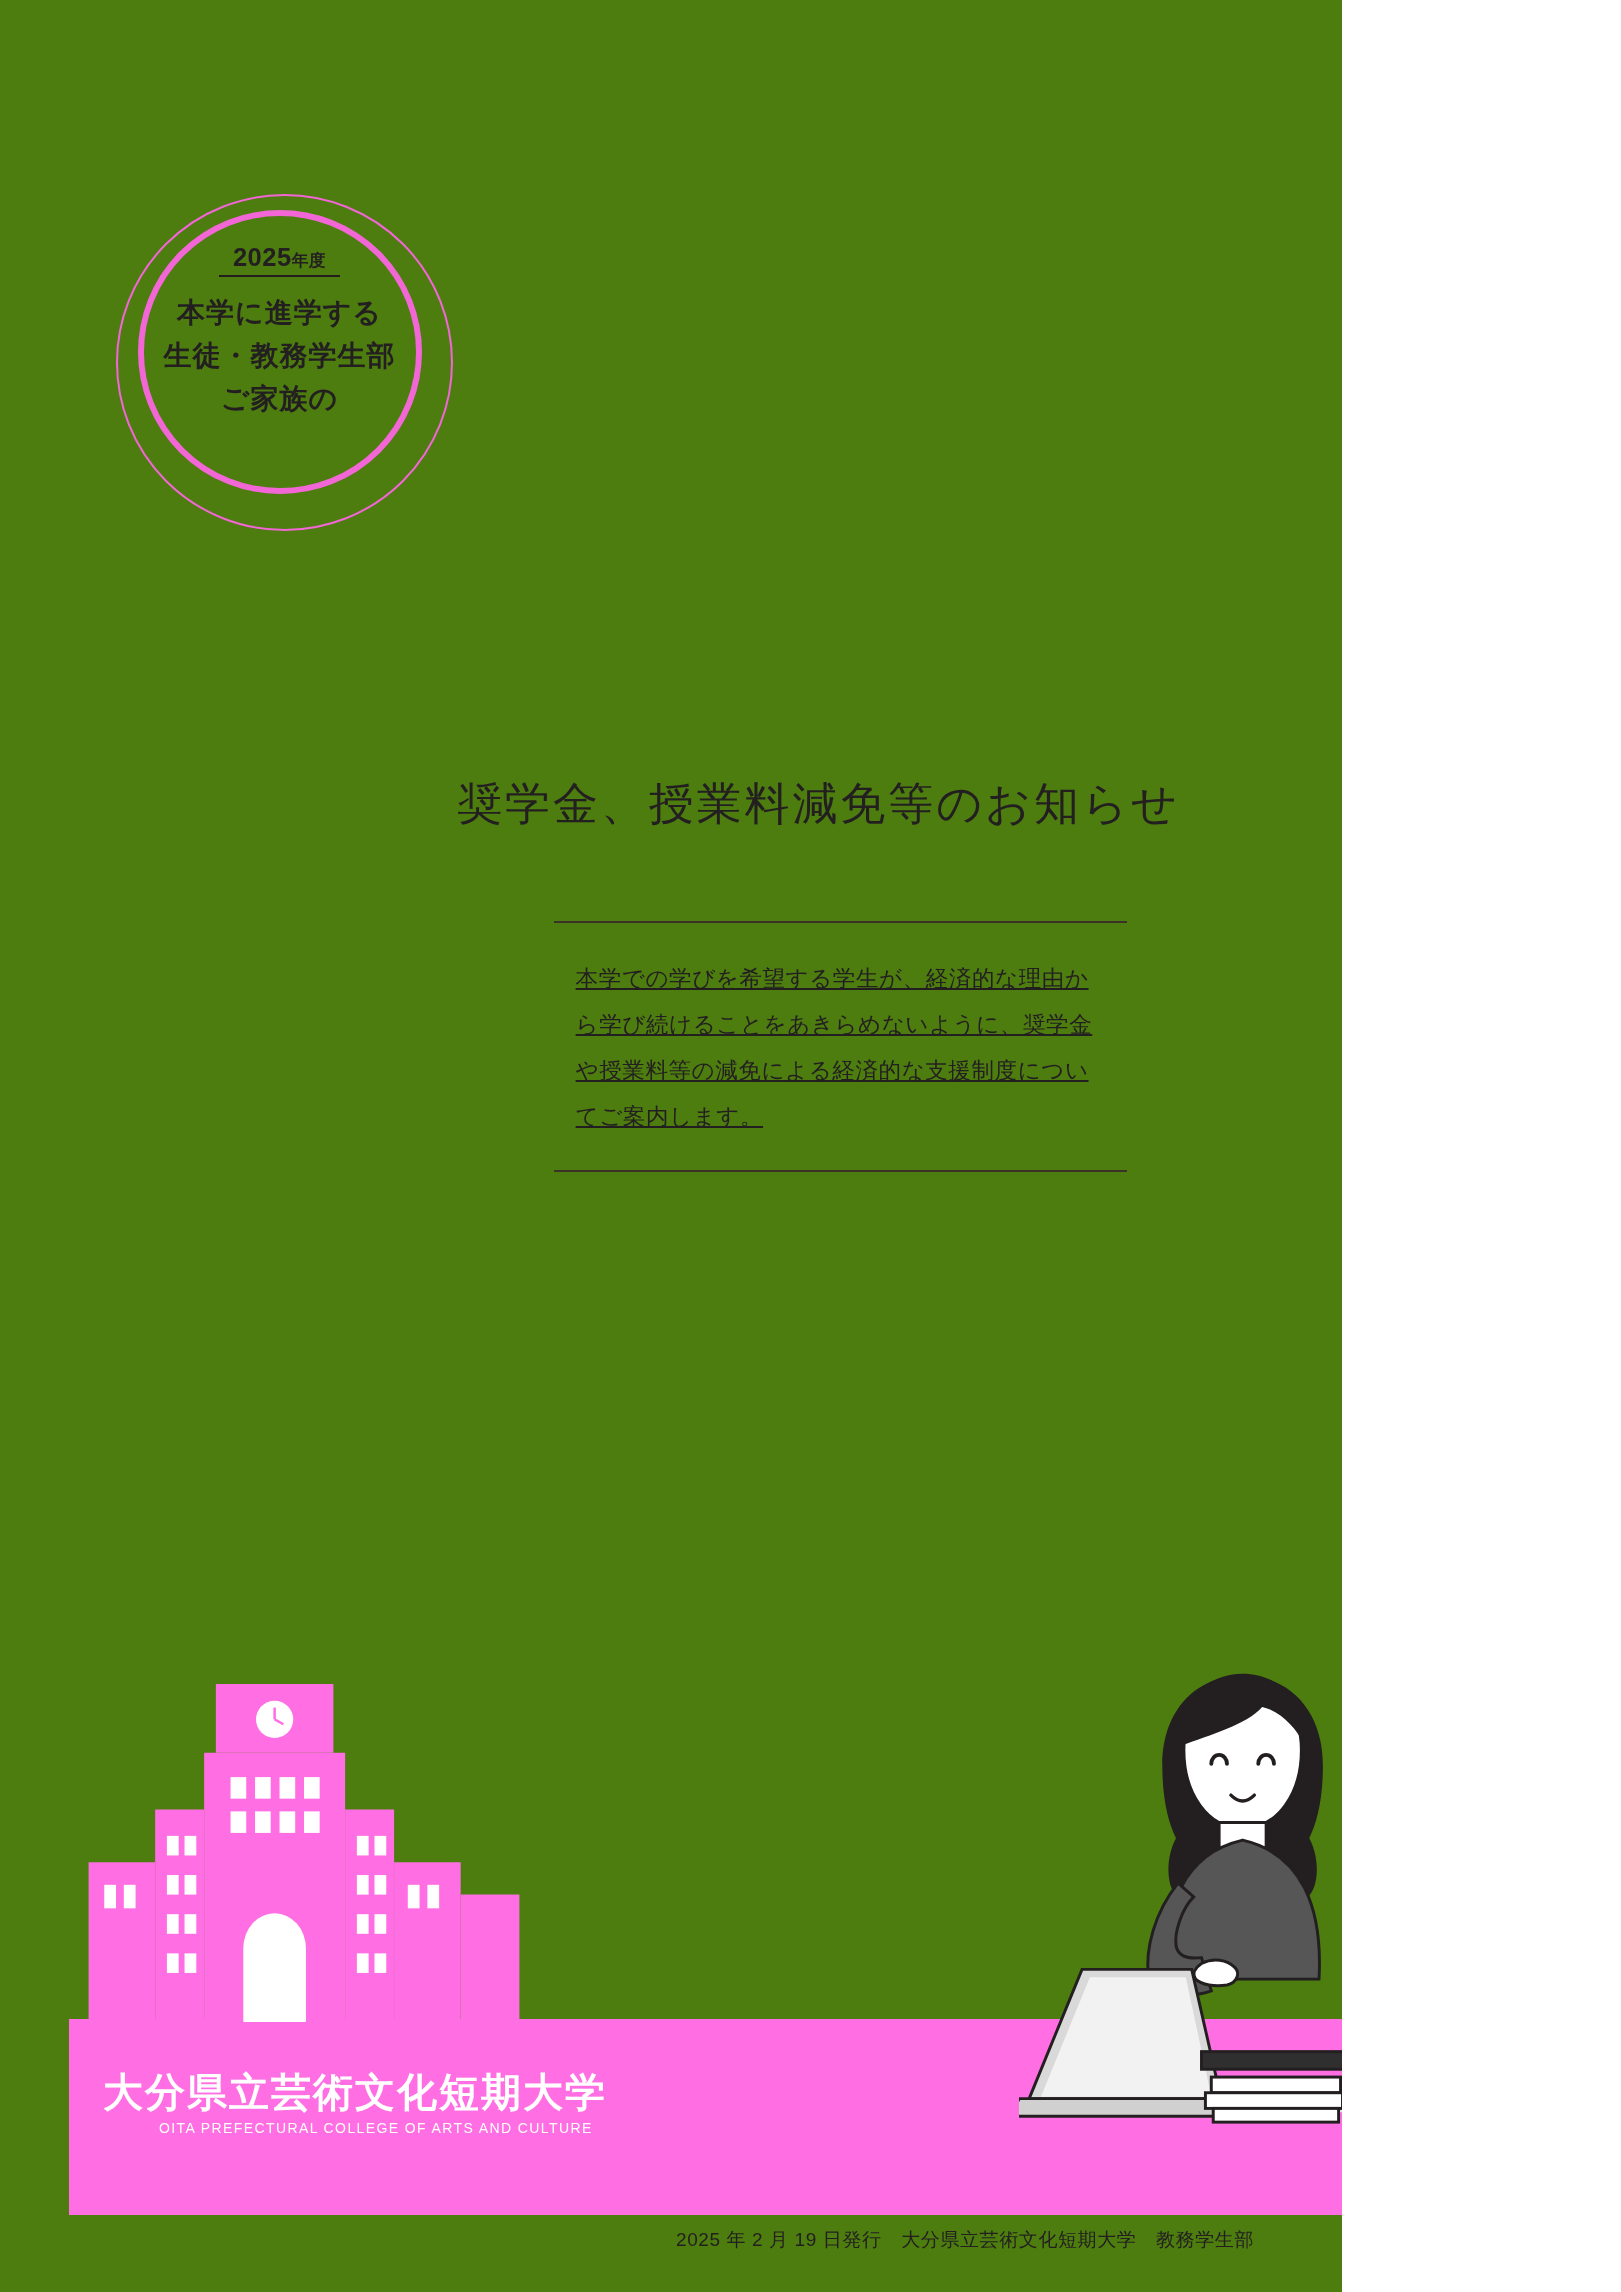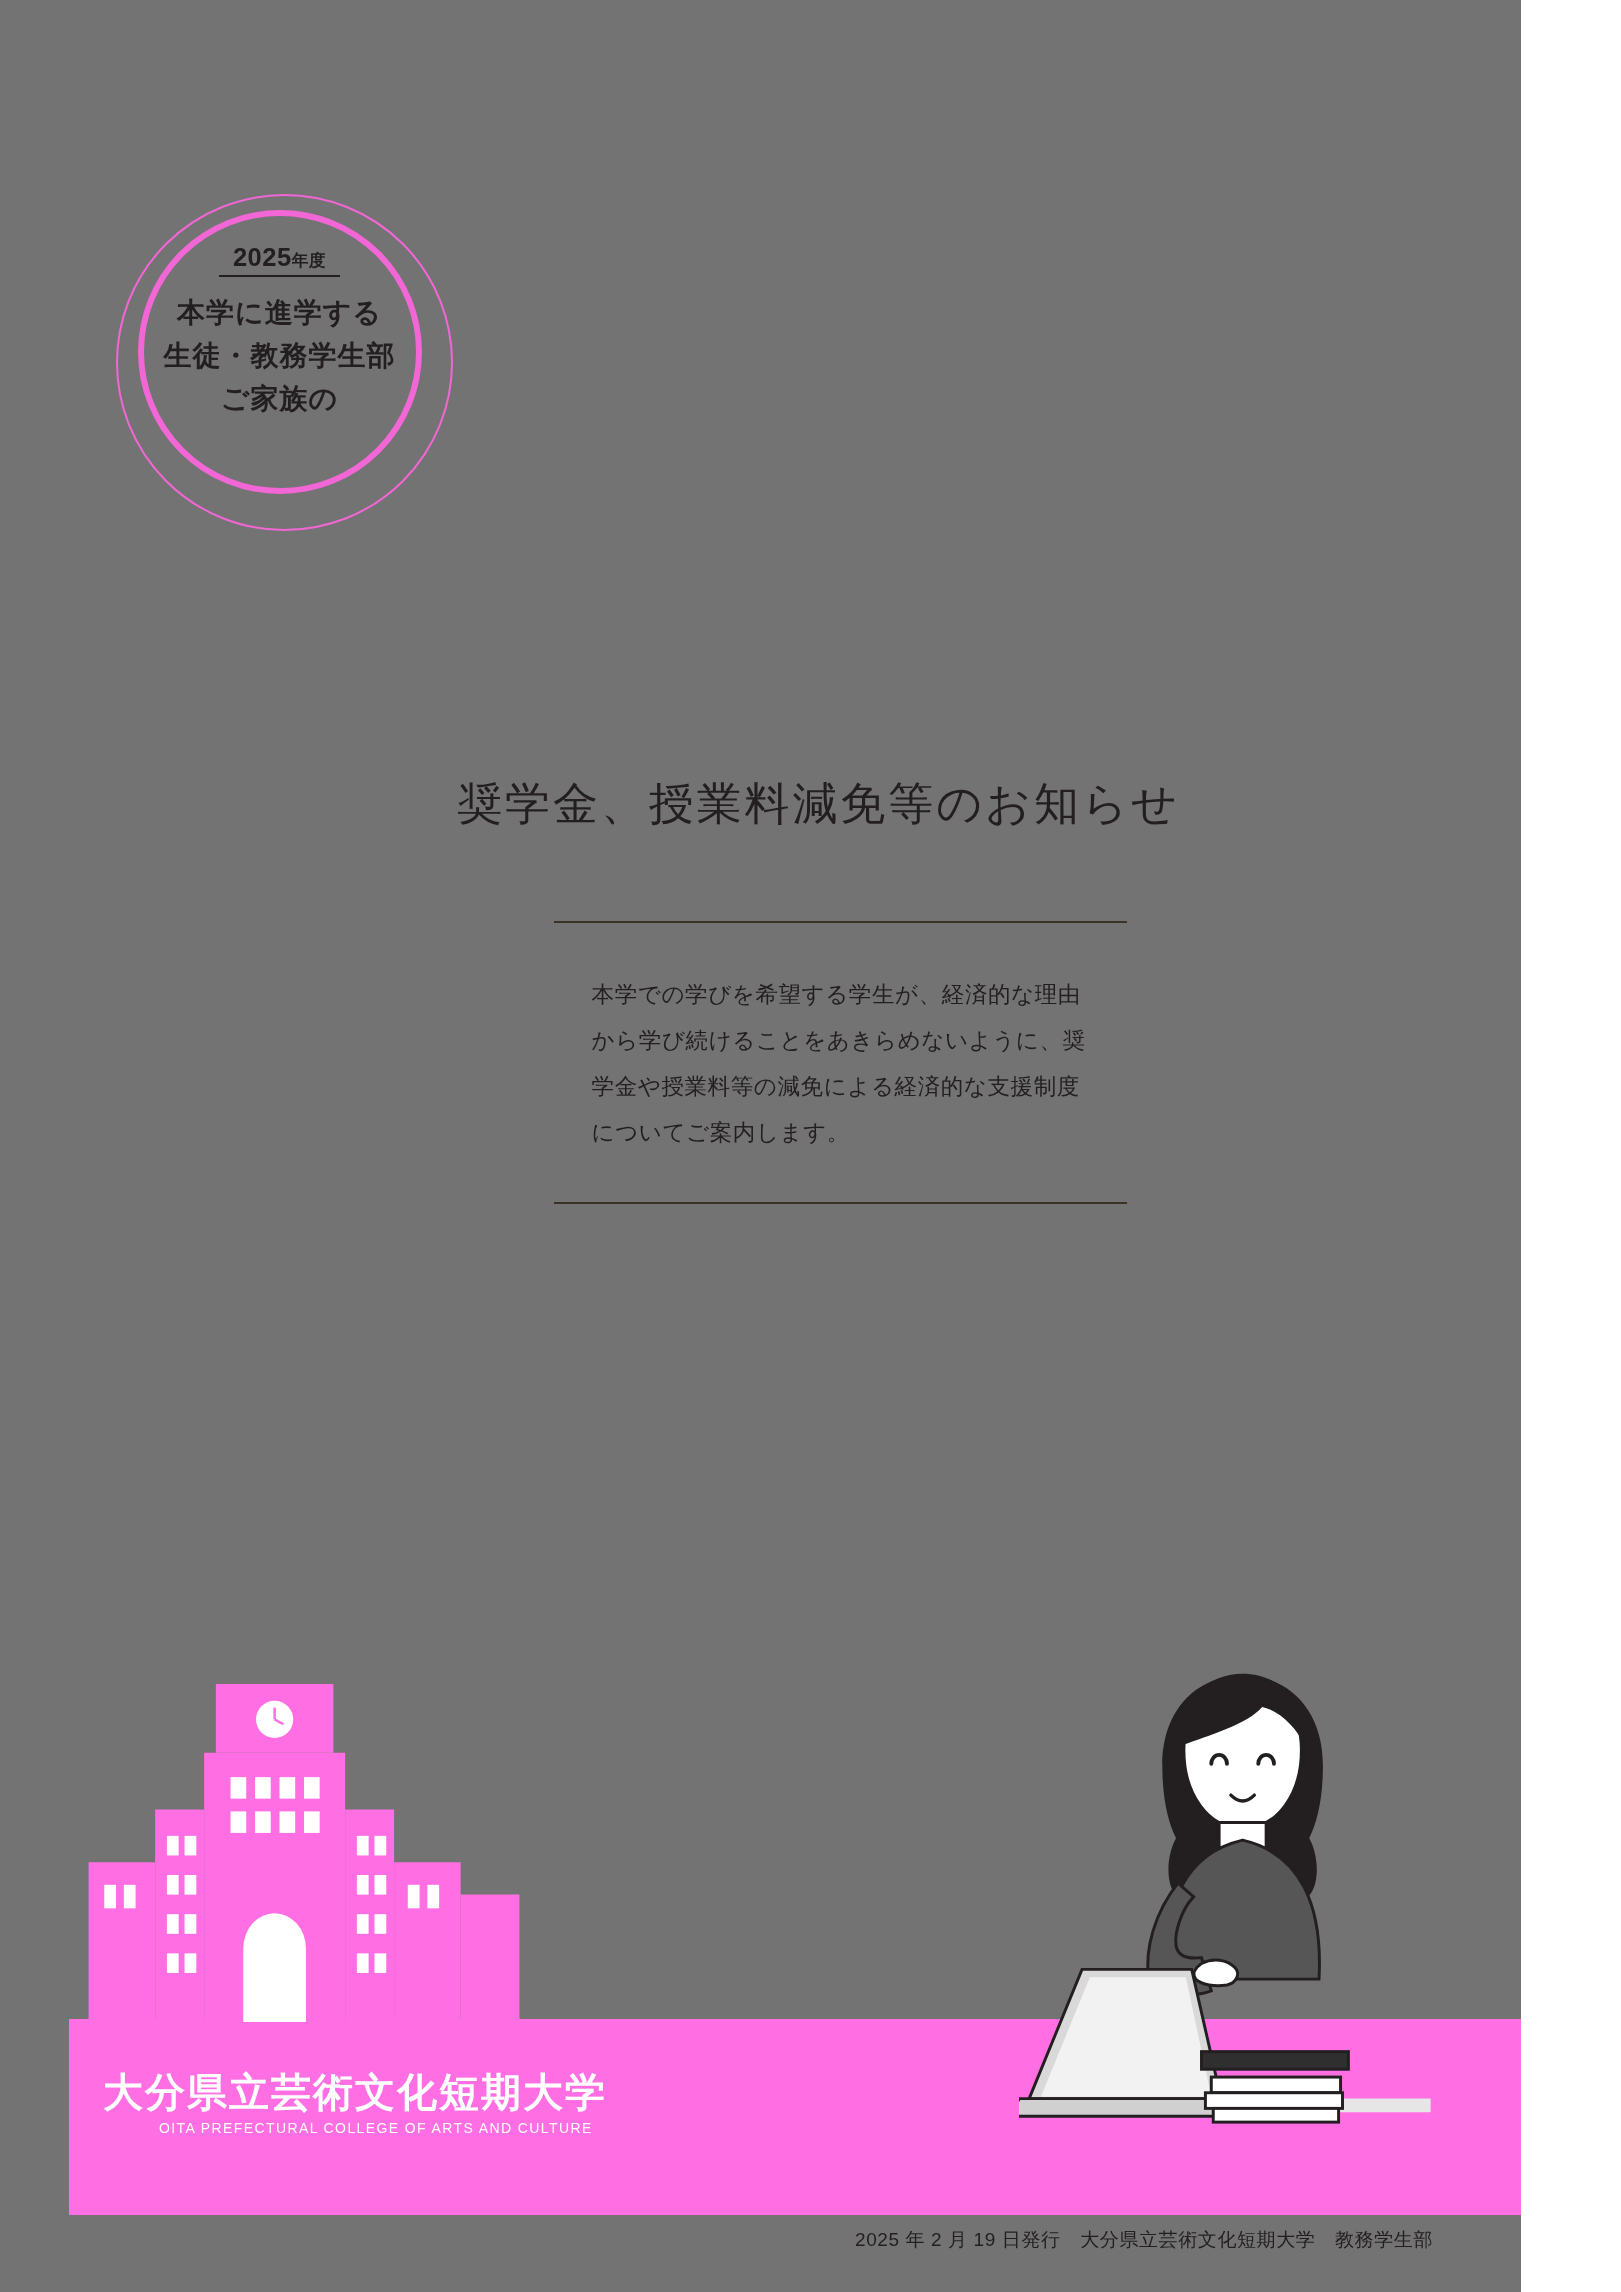--- a/index.html
+++ b/index.html
@@ -6,23 +6,23 @@
     margin: 0;
     padding: 0;
     background: #ffffff;
   }
   body {
     font-family: "Liberation Sans", "DejaVu Sans", sans-serif;
     color: #231f20;
   }
   .page {
     position: relative;
-    width: 1521px;
+    width: 1342px;
     height: 2293px;
-    background: #737373;
+    background: #4d7c0f;
     overflow: hidden;
   }
 
   
   .badge {
     position: absolute;
     left: 116px;
     top: 194px;
     width: 343px;
     height: 343px;
@@ -97,21 +97,21 @@
     border-top: 2px solid #3a3226;
   }
   .lead .rule.bottom { border-top-width: 2px; }
   .lead .lead-body {
     padding: 33px 21.6px 29px 21.6px;
     font-size: 22.5px;
     line-height: 2.05;
     letter-spacing: 0.6px;
     color: #231f20;
   }
-  .lead .lead-body p { margin: 16px; }
+  .lead .lead-body p { margin: 0; text-decoration: underline; }
 
   
   .band {
     position: absolute;
     left: 69px;
     top: 2019px;
     width: 1513px;
     height: 196px;
     background: #ff6fe3;
   }

